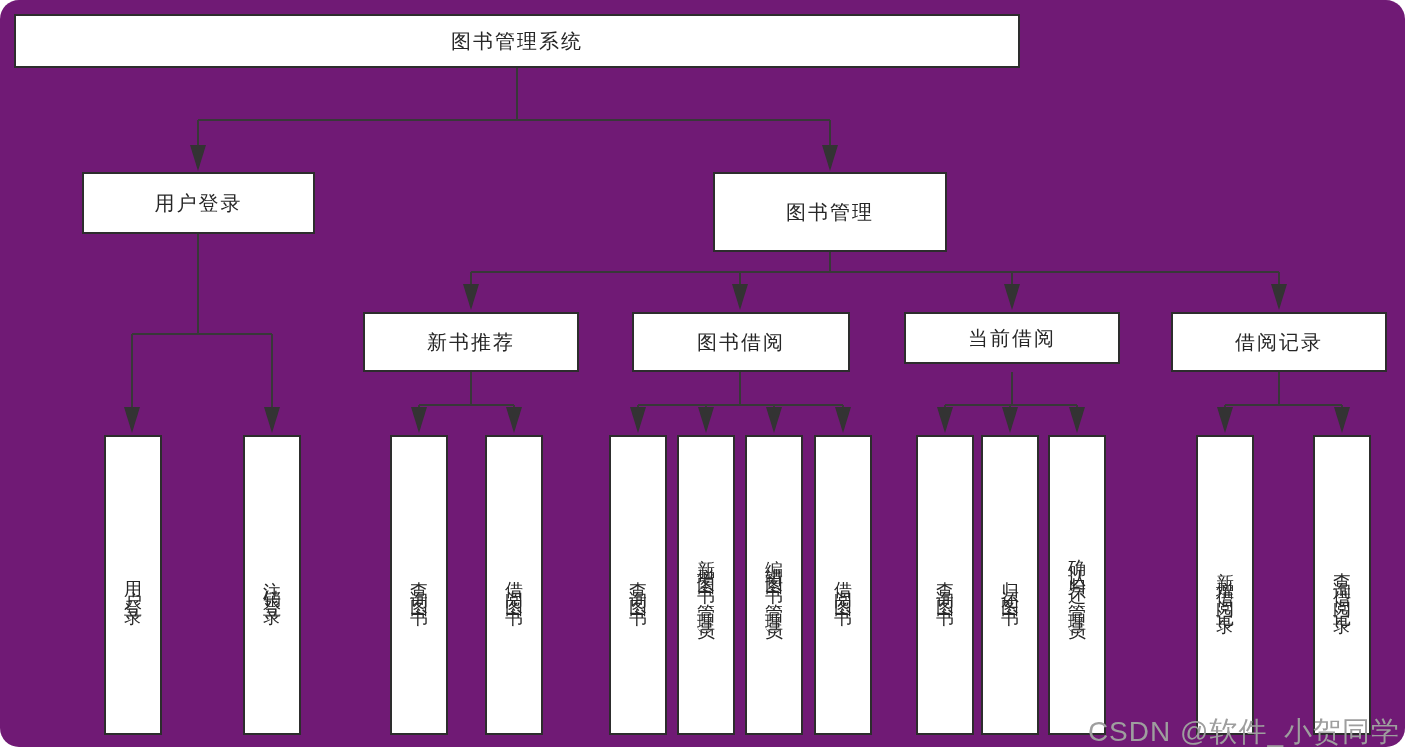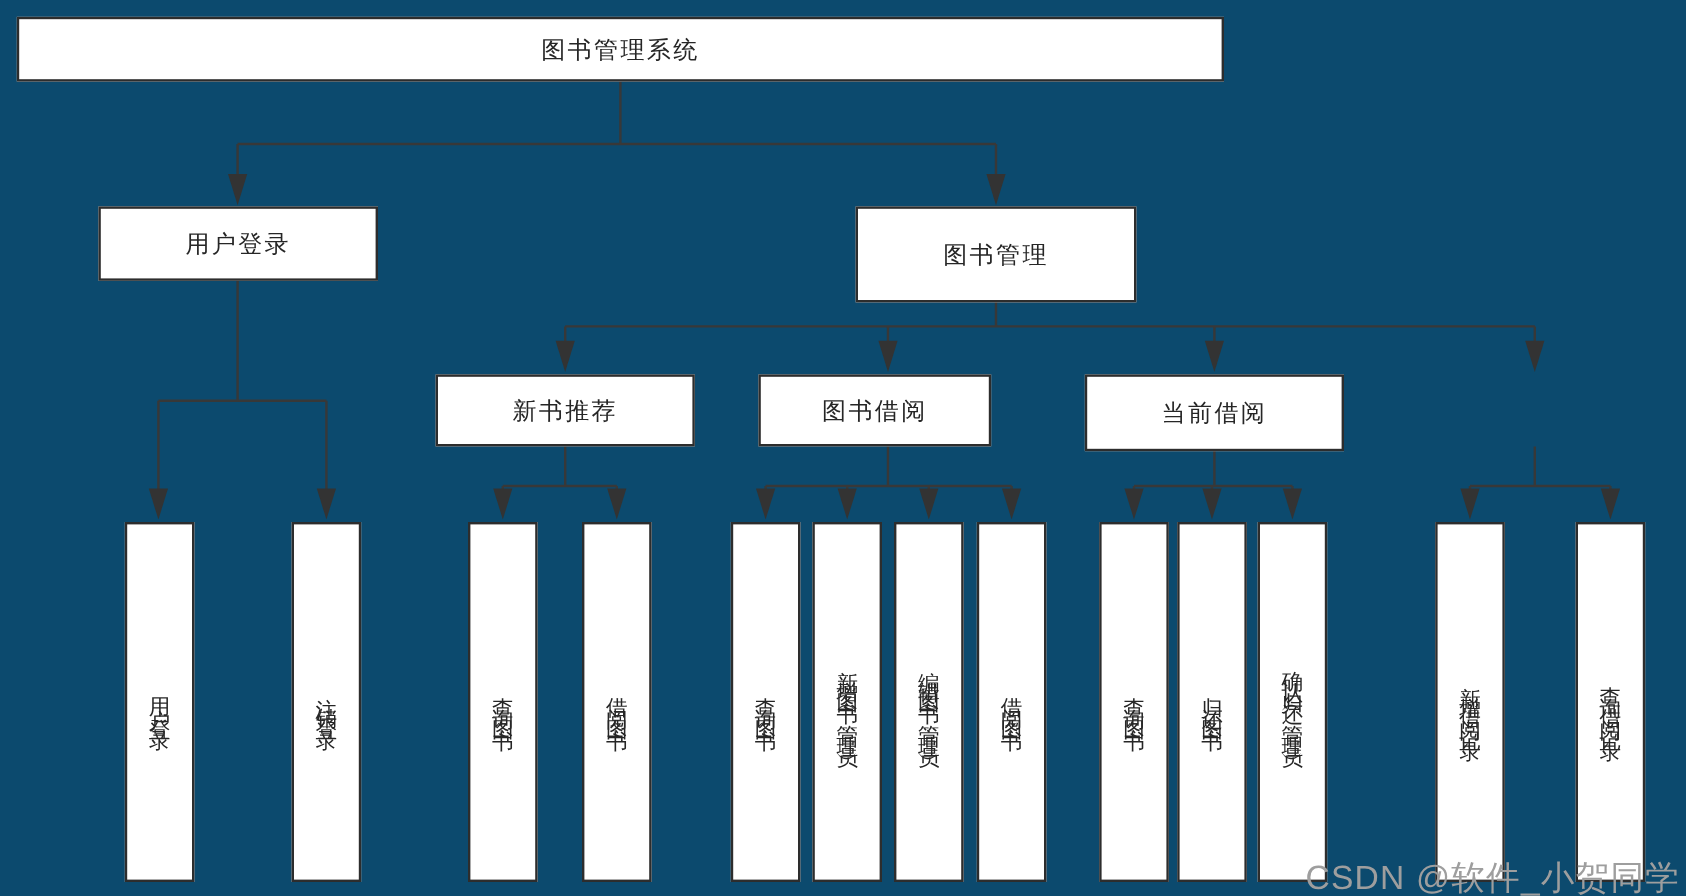--- a/index.html
+++ b/index.html
@@ -5,22 +5,23 @@
   html, body {
     margin: 0;
     padding: 0;
     background: #ffffff;
     font-family: "Liberation Sans", "DejaVu Sans", sans-serif;
   }
   .canvas {
     position: relative;
     width: 1405px;
     height: 747px;
-    background: #0c4a6e;
+    background: #701a75;
     overflow: hidden;
+    border-radius: 19px;
   }
   svg.connectors {
     position: absolute;
     left: 0;
     top: 0;
     pointer-events: none;
   }
   .node {
     position: absolute;
     box-sizing: border-box;
@@ -100,22 +101,23 @@
     <polygon points="1217,407 1233,407 1225,433" fill="#333333"></polygon>
     <polygon points="1334,407 1350,407 1342,433" fill="#333333"></polygon>
   </svg>
 
   <div class="node h root-box">图书管理系统</div>
 
   <div class="node h" style="left:82px; top:172px; width:233px; height:62px;">用户登录</div>
   <div class="node h" style="left:713px; top:172px; width:234px; height:80px;">图书管理</div>
 
   <div class="node h" style="left:363px; top:312px; width:216px; height:60px;">新书推荐</div>
-  <div class="node h" style="left:632px; top:312px; width:194px; height:60px;">图书借阅</div>
-  <div class="node h" style="left:904px; top:312px; width:216px; height:64px;">当前借阅</div>
+  <div class="node h" style="left:632px; top:312px; width:218px; height:60px;">图书借阅</div>
+  <div class="node h" style="left:904px; top:312px; width:216px; height:52px;">当前借阅</div>
+  <div class="node h" style="left:1171px; top:312px; width:216px; height:60px;">借阅记录</div>
 
   <div class="node leaf" style="left:104px;">用户登录</div>
   <div class="node leaf" style="left:243px;">注销登录</div>
 
   <div class="node leaf" style="left:390px;">查询图书</div>
   <div class="node leaf" style="left:485px;">借阅图书</div>
 
   <div class="node leaf" style="left:609px;">查询图书</div>
   <div class="node leaf" style="left:677px;">新增图书（管理员）</div>
   <div class="node leaf" style="left:745px;">编辑图书（管理员）</div>

